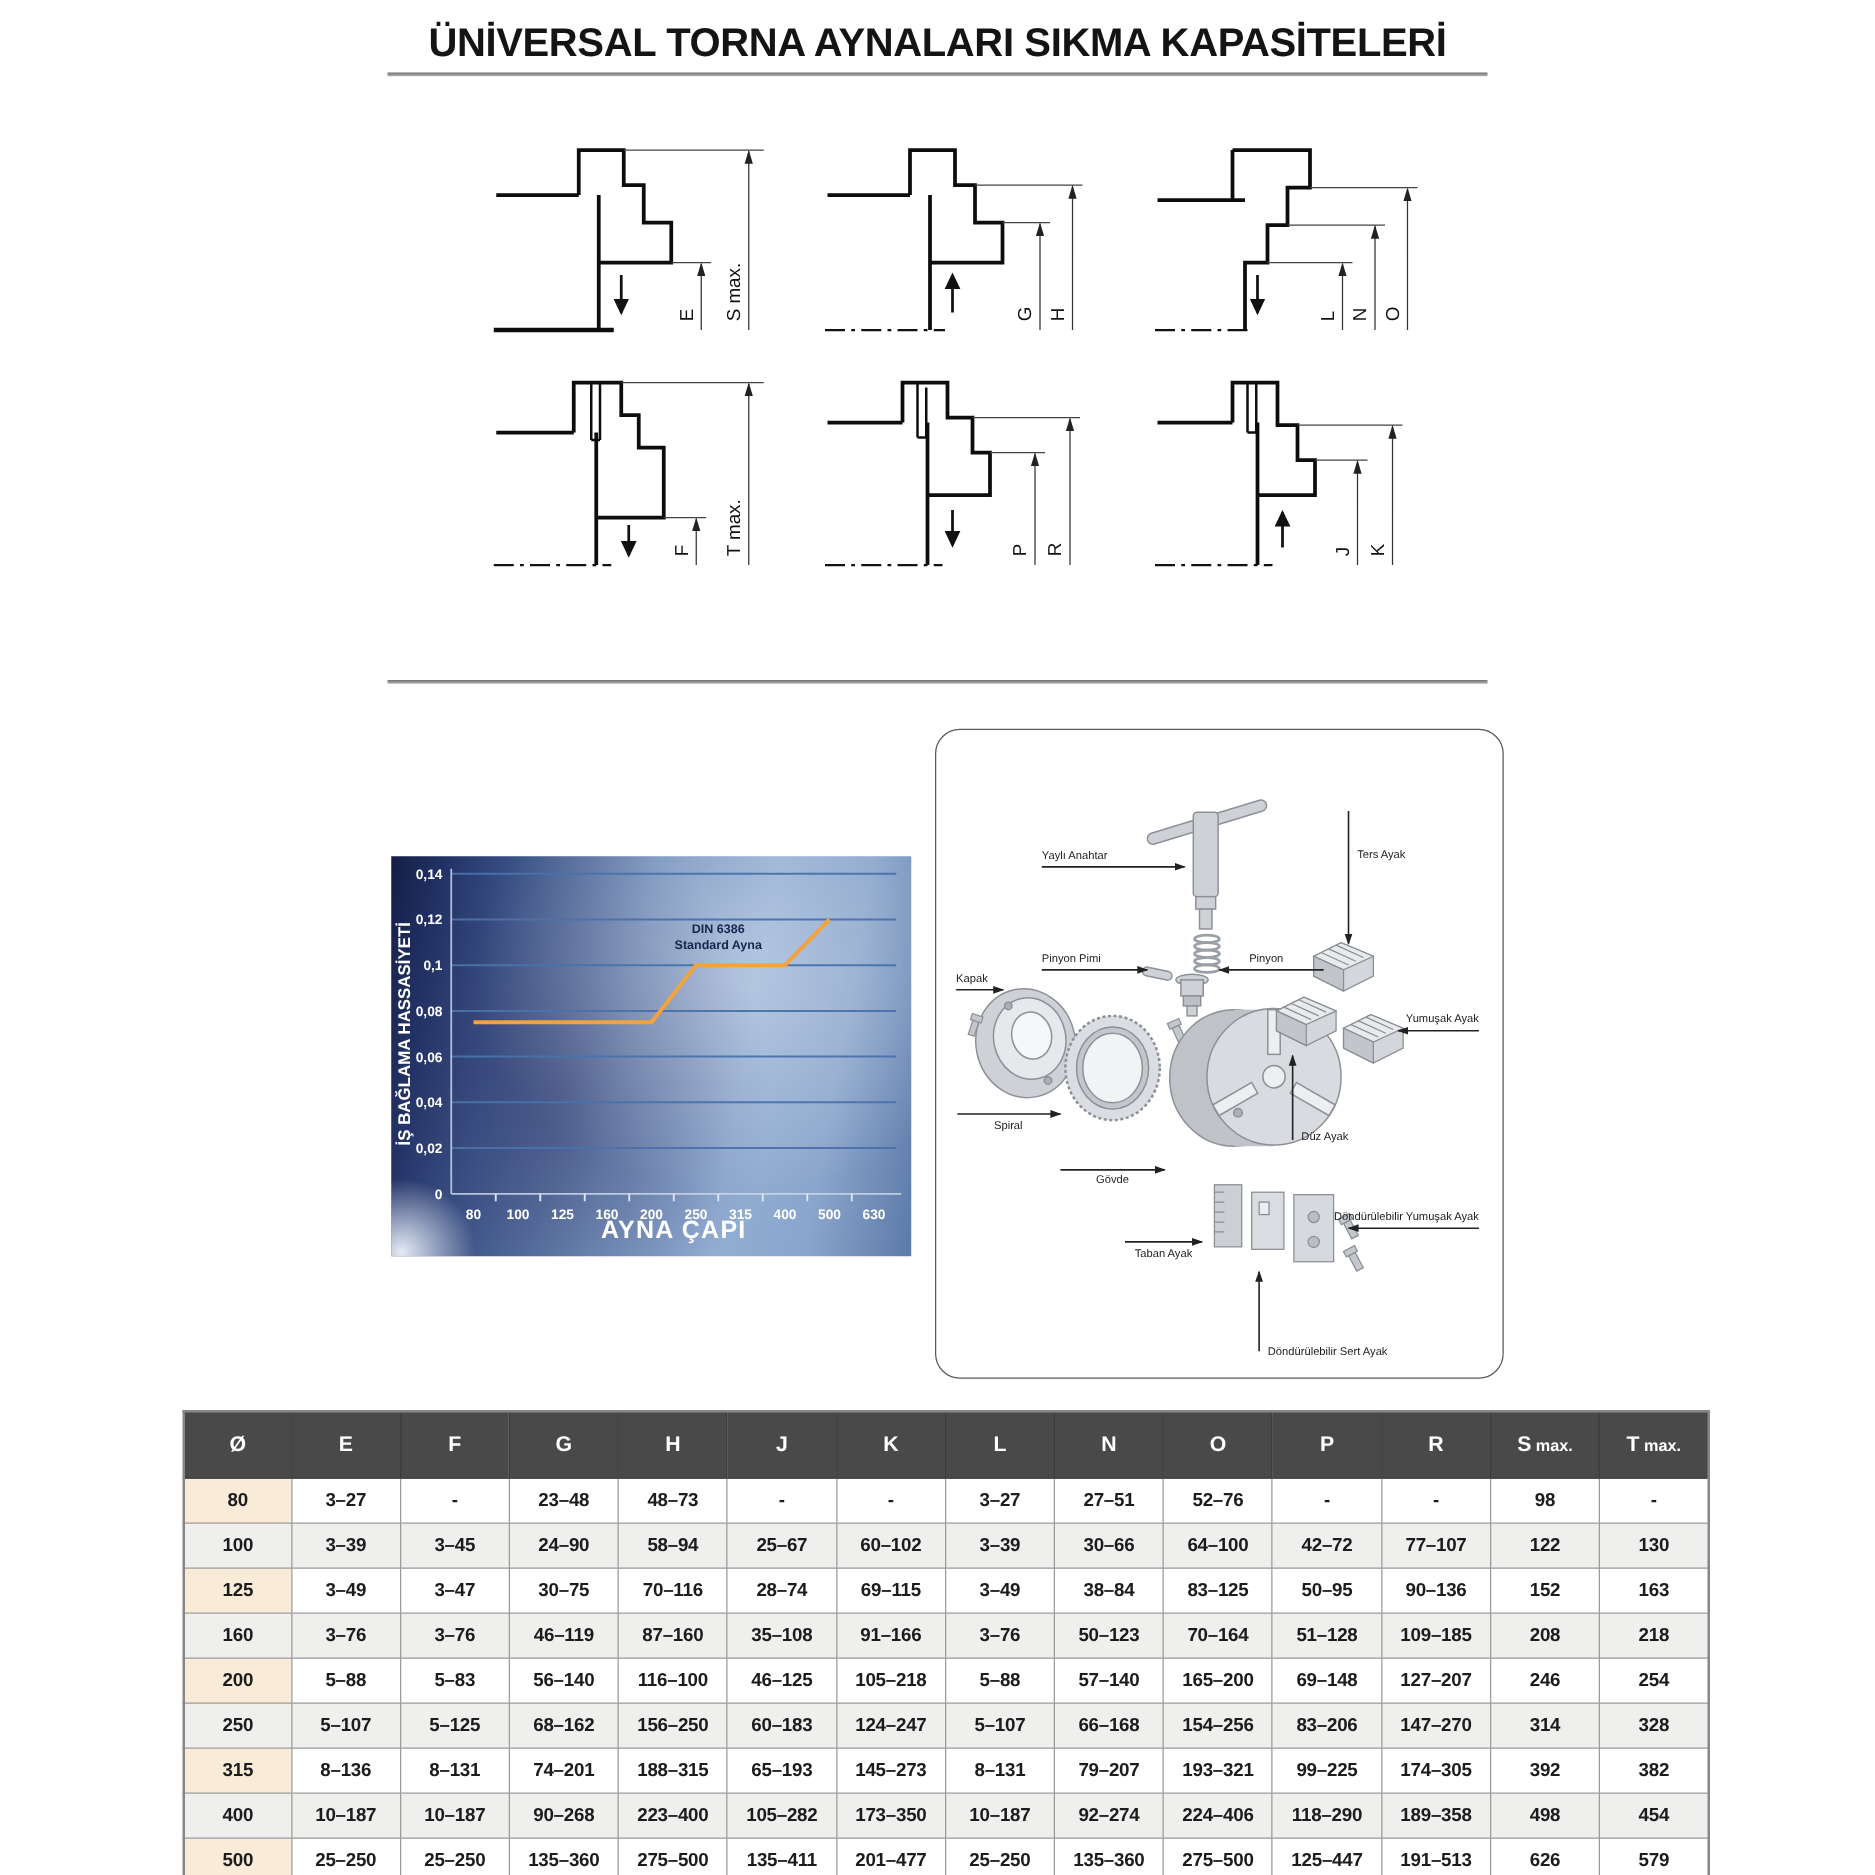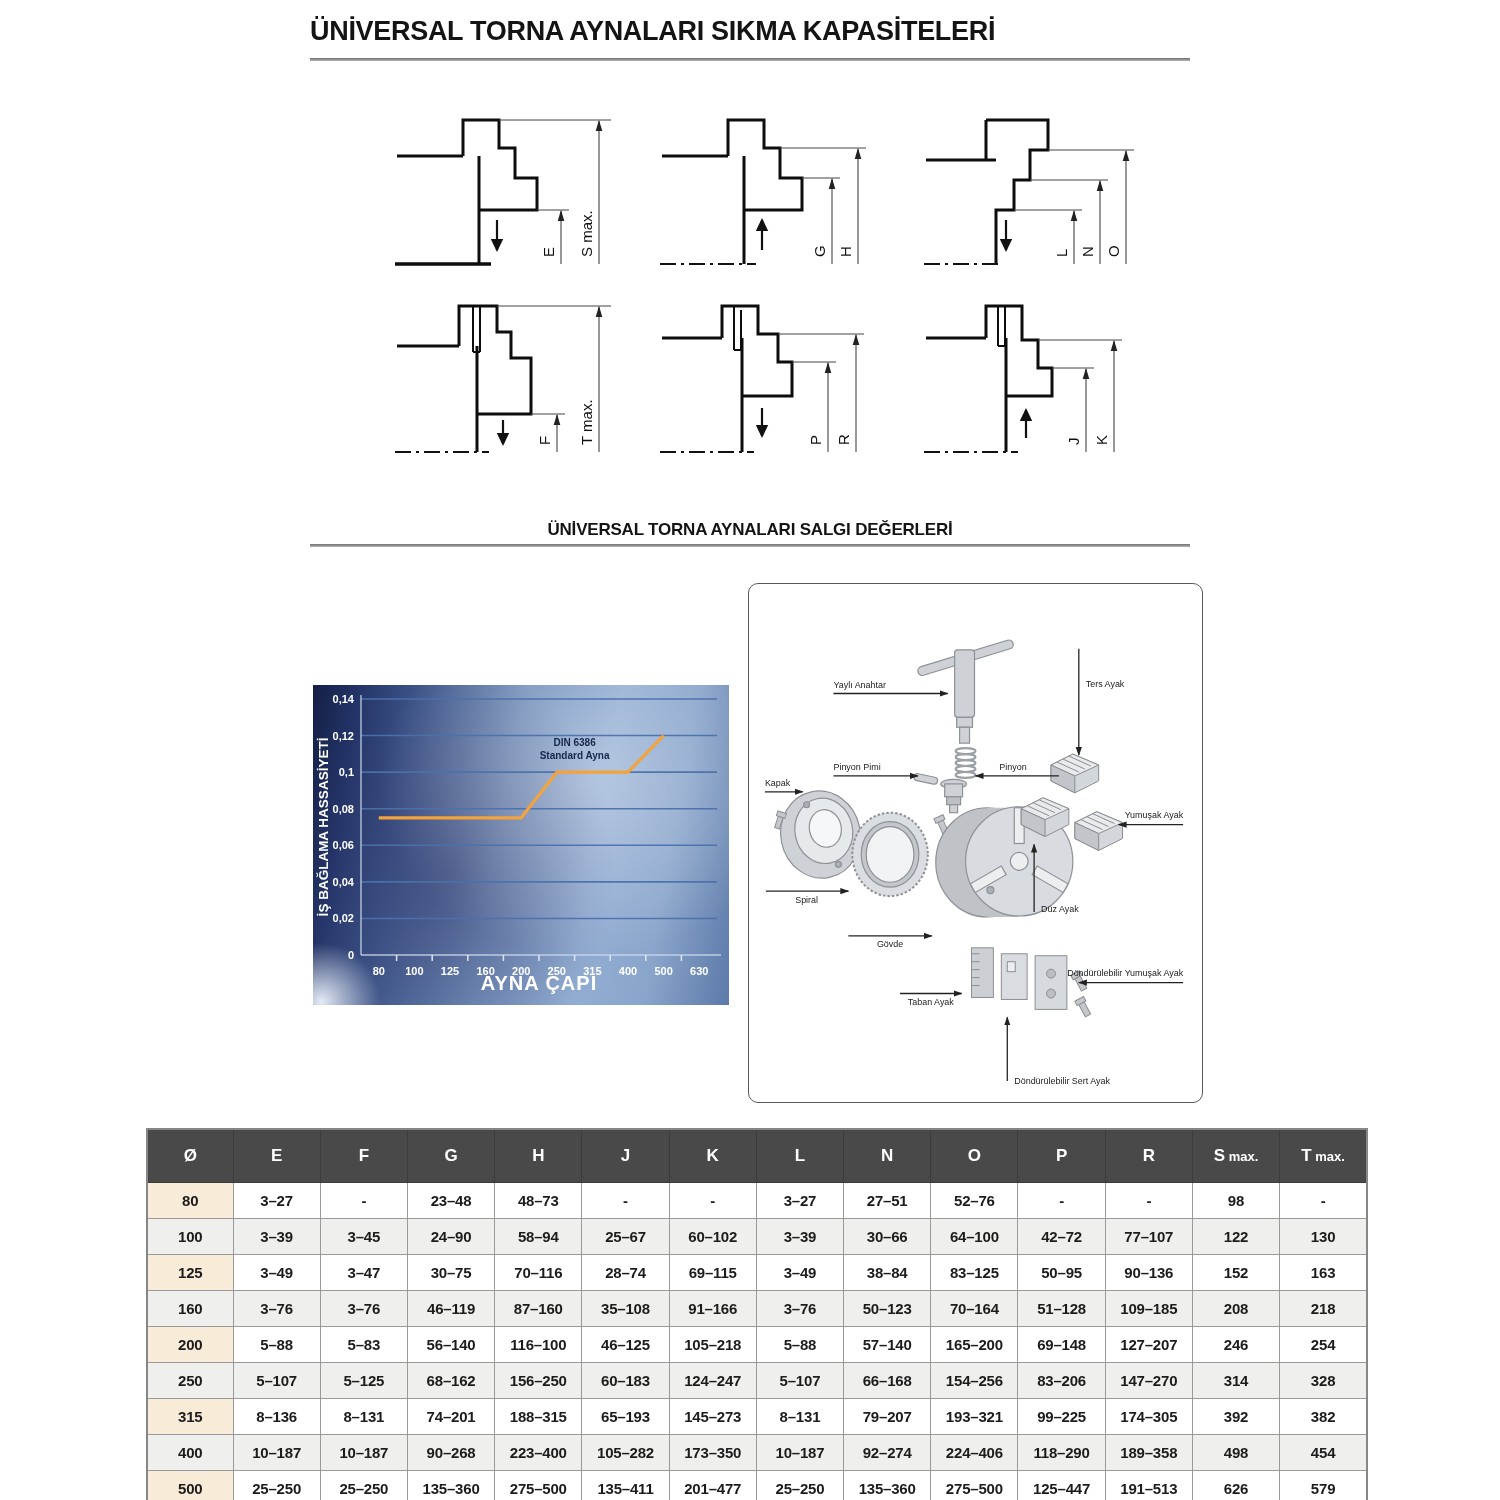--- a/index.html
+++ b/index.html
@@ -1,36 +1,36 @@
 <!DOCTYPE html>
 <html><head>
 <meta charset="utf-8">
 <style>
   html,body{margin:0;padding:0;background:#fff;}
   .page{position:relative;width:1500px;height:1500px;background:#ffffff;overflow:hidden;
         font-family:"Liberation Sans",sans-serif;color:#111;}
-  .title1{position:absolute;left:310px;top:16px;width:880px;text-align:left;
-          font-size:27px;font-weight:bold;letter-spacing:-0.3px;color:#141414;}
+  .title1{position:absolute;left:310px;top:16px;width:880px;text-align:center;
+          font-size:32px;font-weight:bold;letter-spacing:-0.3px;color:#141414;}
   .title2{position:absolute;left:310px;top:520px;width:880px;text-align:center;
           font-size:17px;font-weight:bold;letter-spacing:-0.2px;color:#141414;}
   .hrule{position:absolute;left:310px;width:880px;height:3px;
          background:linear-gradient(#6f6f6f,#b5b5b5);}
   .diag{position:absolute;width:230px;height:168px;}
   .dimlbl{font-size:15px;fill:#111;}
   
   .chart-wrap{position:absolute;left:313px;top:685px;width:416px;height:320px;
     background:
       radial-gradient(circle 95px at 2% 99%, rgba(238,244,253,0.95) 0%, rgba(238,244,253,0) 62%),
       radial-gradient(ellipse 300px 250px at 66% 30%, rgba(255,255,255,0.32) 0%, rgba(255,255,255,0) 70%),
       radial-gradient(ellipse 230px 290px at 33% 58%, rgba(44,46,96,0.45) 0%, rgba(44,46,96,0) 72%),
       linear-gradient(100deg,#141f45 0%,#233468 10%,#3d5589 22%,#7490bb 45%,#93aed3 66%,#8aa5cb 82%,#5c7aa9 100%);}
   .chart-wrap svg{position:absolute;left:0;top:0;}
   
   .exploded-wrap{position:absolute;left:748px;top:583px;width:455px;height:520px;
-     border:1.5px solid #5a5a5a;border-radius:10px;background:#fff;box-sizing:border-box;}
+     border:1.5px solid #5a5a5a;border-radius:20px;background:#fff;box-sizing:border-box;}
   .plbl{font-size:9px;fill:#222;}
   
   #capacity-table{position:absolute;left:146px;top:1128px;width:1222px;
      border-collapse:collapse;table-layout:fixed;border:2px solid #878787;}
   #capacity-table th{background:#494949;color:#fff;height:50px;font-size:17px;font-weight:bold;
      border:1px solid #3c3c3c;text-align:center;letter-spacing:0;}
   #capacity-table th .hsub{font-size:13px;}
   #capacity-table td{height:33px;text-align:center;font-weight:bold;font-size:15px;color:#1c1c1c;
      border:1px solid #9a9a9a;background:#fff;letter-spacing:-0.2px;}
   #capacity-table tbody tr:nth-child(even) td{background:#efefee;}
@@ -146,21 +146,20 @@
     <g stroke="#444" stroke-width="1" fill="none">
       <path d="M116,44 H200 M130,72 H172"></path>
     </g>
     <line x1="164" y1="156" x2="164" y2="73" stroke="#333" stroke-width="1" marker-end="url(#dimArr)"></line>
     <line x1="192" y1="156" x2="192" y2="45" stroke="#333" stroke-width="1" marker-end="url(#dimArr)"></line>
     <line x1="104" y1="142" x2="104" y2="114" stroke="#111" stroke-width="2.2" marker-end="url(#moveArr)"></line>
     <text class="dimlbl" x="157" y="149" transform="rotate(-90 157 149)">J</text>
     <text class="dimlbl" x="185" y="149" transform="rotate(-90 185 149)">K</text>
   </svg>
 
-  <div class="title2">ÜNİVERSAL TORNA AYNALARI SALGI DEĞERLERİ</div>
   <div class="hrule" style="top:544px"></div>
 
   <div class="chart-wrap">
     <svg width="416" height="320" viewBox="0 0 416 320">
         <g>
           <line x1="48" y1="233.42857142857144" x2="404" y2="233.42857142857144" stroke="#4a72ab" stroke-width="1.6" opacity="0.95"></line>
           <line x1="48" y1="196.85714285714286" x2="404" y2="196.85714285714286" stroke="#4a72ab" stroke-width="1.6" opacity="0.95"></line>
           <line x1="48" y1="160.2857142857143" x2="404" y2="160.2857142857143" stroke="#4a72ab" stroke-width="1.6" opacity="0.95"></line>
           <line x1="48" y1="123.71428571428572" x2="404" y2="123.71428571428572" stroke="#4a72ab" stroke-width="1.6" opacity="0.95"></line>
           <line x1="48" y1="87.14285714285714" x2="404" y2="87.14285714285714" stroke="#4a72ab" stroke-width="1.6" opacity="0.95"></line>

